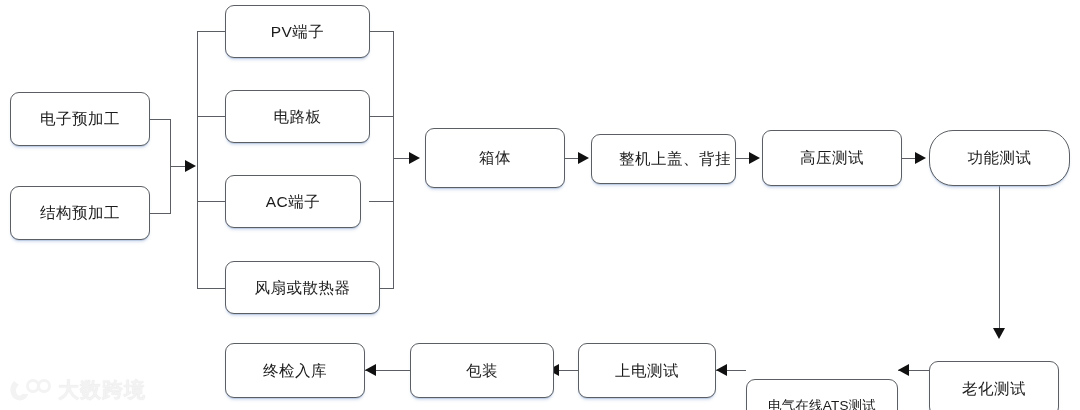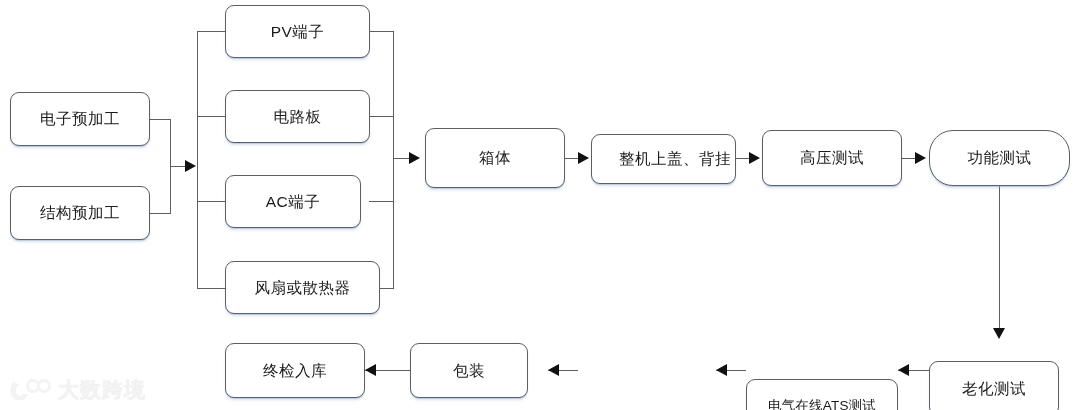--- a/index.html
+++ b/index.html
@@ -194,25 +194,28 @@
   <div class="line-h" style="left:898px; top:370px; width:31px;"></div>
   <div class="arrow-l" style="left:898px; top:364px;"></div>
 
   <div class="node small-text" style="left:746px; top:343px; width:152px; height:55px;">
     <span>电气在线ATS测试</span>
   </div>
 
   <div class="line-h" style="left:716px; top:370px; width:30px;"></div>
   <div class="arrow-l" style="left:716px; top:364px;"></div>
 
+  <div class="node" style="left:578px; top:343px; width:138px; height:55px;">
+    <span>上电测试</span>
+  </div>
 
   <div class="line-h" style="left:548px; top:370px; width:30px;"></div>
   <div class="arrow-l" style="left:548px; top:364px;"></div>
 
-  <div class="node" style="left:410px; top:343px; width:118px; height:55px;">
+  <div class="node" style="left:410px; top:343px; width:144px; height:55px;">
     <span>包装</span>
   </div>
 
   <div class="line-h" style="left:365px; top:370px; width:45px;"></div>
   <div class="arrow-l" style="left:365px; top:364px;"></div>
 
   <div class="node" style="left:225px; top:343px; width:140px; height:55px;">
     <span>终检入库</span>
   </div>
 

